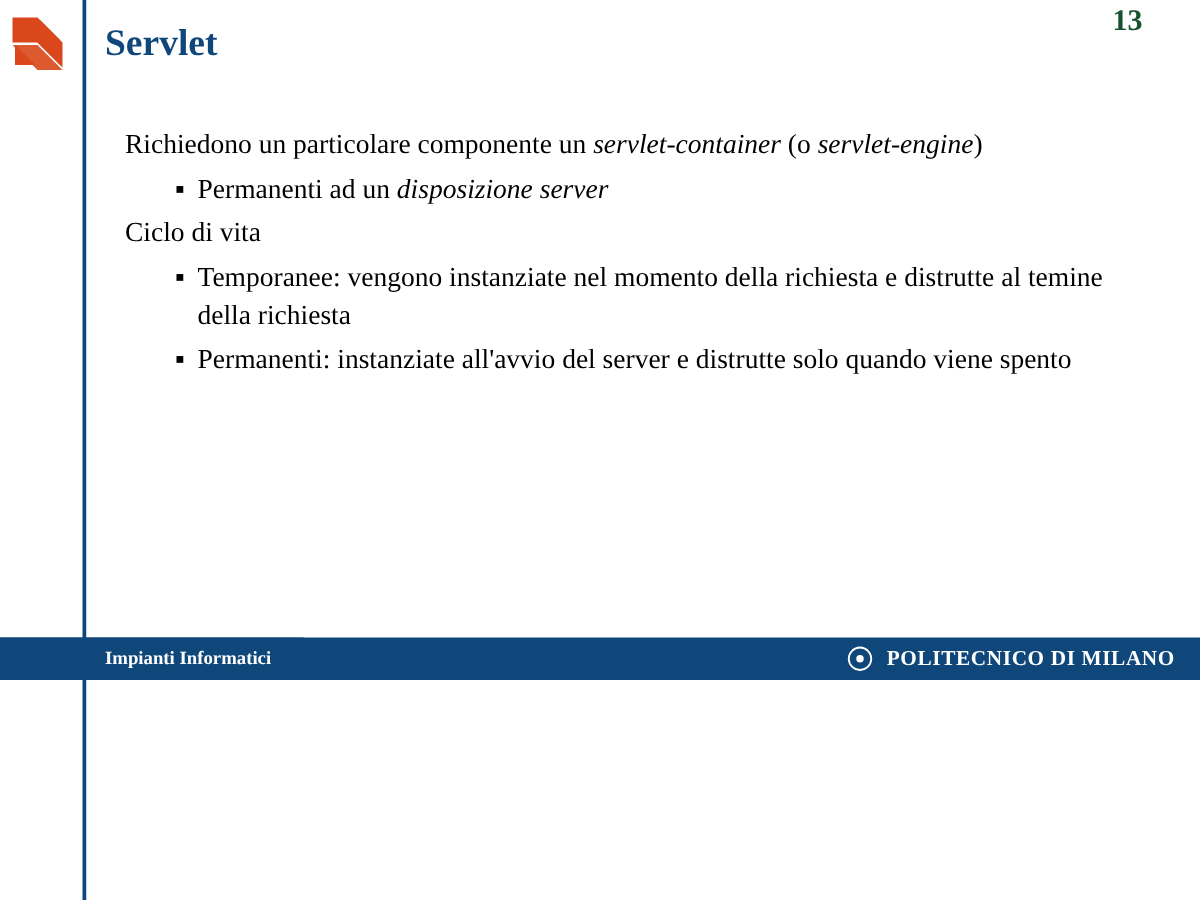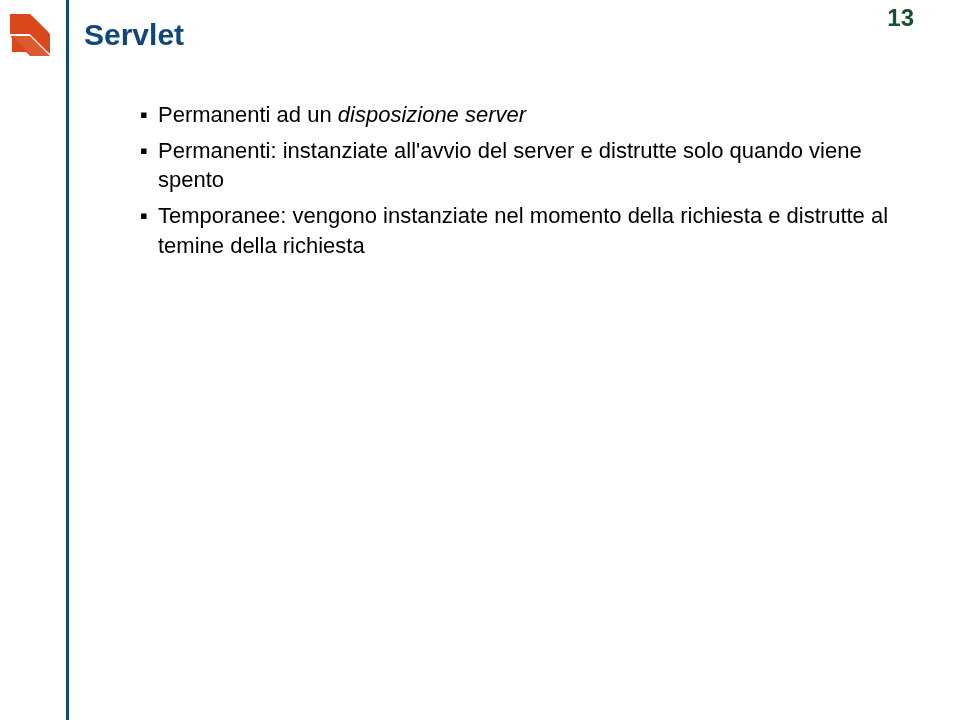--- a/index.html
+++ b/index.html
@@ -1,17 +1,17 @@
 <!DOCTYPE html>
 <html><head>
 <meta charset="utf-8">
 <style>
   * { margin: 0; padding: 0; box-sizing: border-box; }
   body { width: 960px; height: 720px; font-family: Arial, Helvetica, sans-serif; background: #fff; position: relative; overflow: hidden; }
-  .page { width: 960px; height: 544px; position: relative; }
+  .page { width: 960px; height: 544px; position: relative; font-family: Liberation Serif, serif; }
 
   .logo-icon { position: absolute; top: 12px; left: 8px; width: 44px; height: 44px; }
   .logo-icon svg { width: 100%; height: 100%; }
 
   .vline { position: absolute; top: 0; left: 66px; width: 3px; height: 720px; background: #10477b; }
 
   .title { position: absolute; top: 18px; left: 84px; font-size: 30px; font-weight: bold; color: #10477b; }
   .page-num { position: absolute; top: 4px; right: 46px; font-size: 24px; font-weight: bold; color: #14532d; }
 
   .content { position: absolute; top: 100px; left: 100px; right: 60px; font-size: 22px; color: #000; line-height: 1.35; }
@@ -41,25 +41,45 @@
       <path d="M4 4 L40 40 L40 20 L24 4 Z M4 24 L20 40 L4 40 Z" fill="#d9471a"></path>
     </svg>
   </div>
 
   <div class="vline"></div>
 
   <div class="title">Servlet</div>
   <div class="page-num">13</div>
 
   <div class="content">
+    <div class="lvl1">
+      <span>Richiedono un particolare componente un </span><span class="italic">servlet-container</span><span> (o </span><span class="italic">servlet-engine</span><span>)</span>
+    </div>
     <div class="lvl2">
       <span class="mark">▪</span><span class="txt"><span>Permanenti ad un </span><span class="italic">disposizione server</span></span>
+    </div>
+    <div class="lvl1">
+      <span>Ciclo di vita</span>
+    </div>
+    <div class="lvl2">
+      <span class="mark">▪</span><span class="txt">Temporanee: vengono instanziate nel momento della richiesta e distrutte al temine della richiesta</span>
     </div>
     <div class="lvl2">
       <span class="mark">▪</span><span class="txt">Permanenti: instanziate all'avvio del server e distrutte solo quando viene spento</span>
     </div>
-    <div class="lvl2">
-      <span class="mark">▪</span><span class="txt">Temporanee: vengono instanziate nel momento della richiesta e distrutte al temine della richiesta</span>
+  </div>
+
+  <div class="footer">
+    <div class="tab">
+      <span>Impianti Informatici</span>
+    </div>
+    <div class="right">
+      <span class="plogo">
+        <svg viewBox="0 0 22 22">
+            <circle cx="11" cy="11" r="9" fill="none" stroke="#fff" stroke-width="1.5"></circle>
+            <circle cx="11" cy="11" r="3" fill="#fff"></circle>
+          </svg>
+      </span>
+      <span>POLITECNICO DI MILANO</span>
     </div>
   </div>
-
 
 </div>
 
 </body></html>

